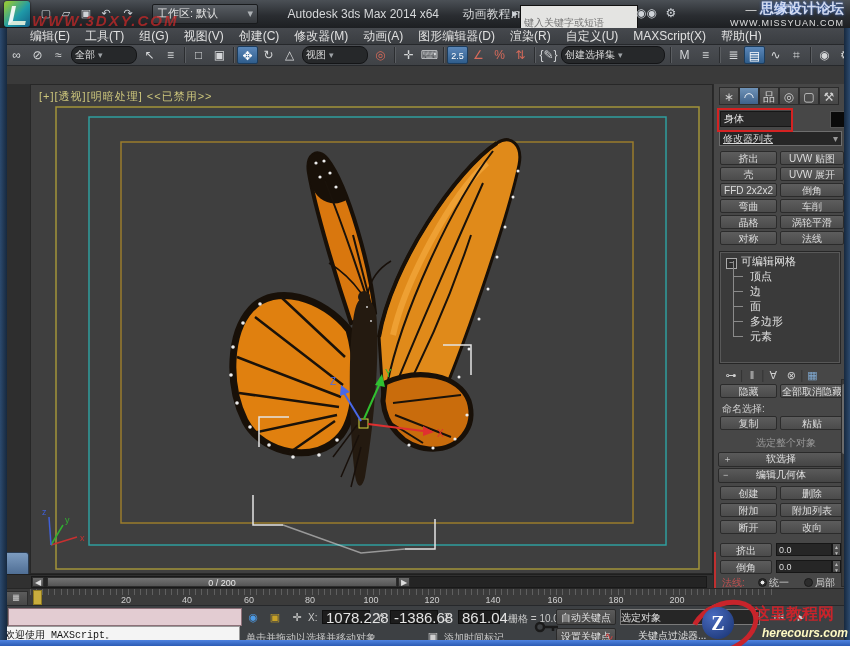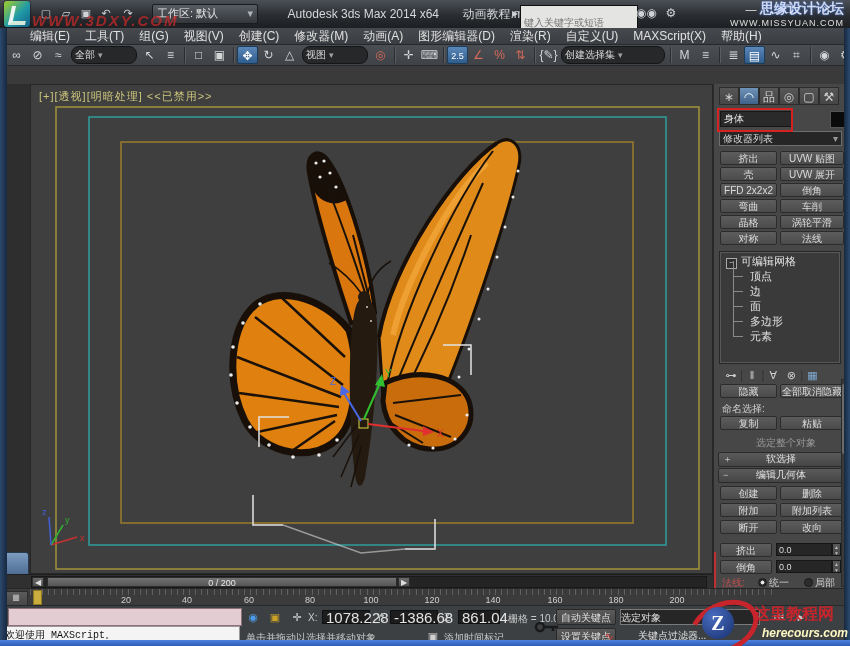--- a/index.html
+++ b/index.html
@@ -339,21 +339,21 @@
     </svg>
   </div>
 
   <div id="cpanel">
     <div class="abs" style="left:5px;top:3px;">
       <span class="cp-tab">∗</span><span class="cp-tab active">◠</span><span class="cp-tab">品</span><span class="cp-tab">◎</span><span class="cp-tab">▢</span><span class="cp-tab">⚒</span>
     </div>
     <input class="abs" style="left: 6px; top: 27px; width: 64px; height: 14px; background: rgb(42, 42, 42); border: 1px solid rgb(22, 22, 22); color: rgb(232, 232, 232); font-size: 10px; padding: 0px 3px;" value="身体">
     <div id="name-annot"></div>
     <div class="abs" style="left:116px;top:27px;width:15px;height:15px;background:#0a0a0a;border:1px solid #555;"></div>
-    <div class="abs" style="left:5px;top:47px;width:123px;height:15px;background:#262626;border:1px solid #6e6e6e;font-size:10px;line-height:14px;padding:0 3px;box-sizing:border-box;">
+    <div class="abs" style="left:5px;top:47px;width:123px;height:15px;background:#262626;border:1px solid #6e6e6e;font-size:10px;line-height:14px;padding:0 3px;box-sizing:border-box;text-decoration:underline;">
       <span>修改器列表</span>
       <span style="float:right;color:#999;">▾</span>
     </div>
 
     <div class="cp-btn" style="left:6px;top:67px;width:57px;">挤出</div>
     <div class="cp-btn" style="left:66px;top:67px;width:64px;">UVW 贴图</div>
     <div class="cp-btn" style="left:6px;top:83px;width:57px;">壳</div>
     <div class="cp-btn" style="left:66px;top:83px;width:64px;">UVW 展开</div>
     <div class="cp-btn" style="left:6px;top:99px;width:57px;">FFD 2x2x2</div>
     <div class="cp-btn" style="left:66px;top:99px;width:64px;">倒角</div>

